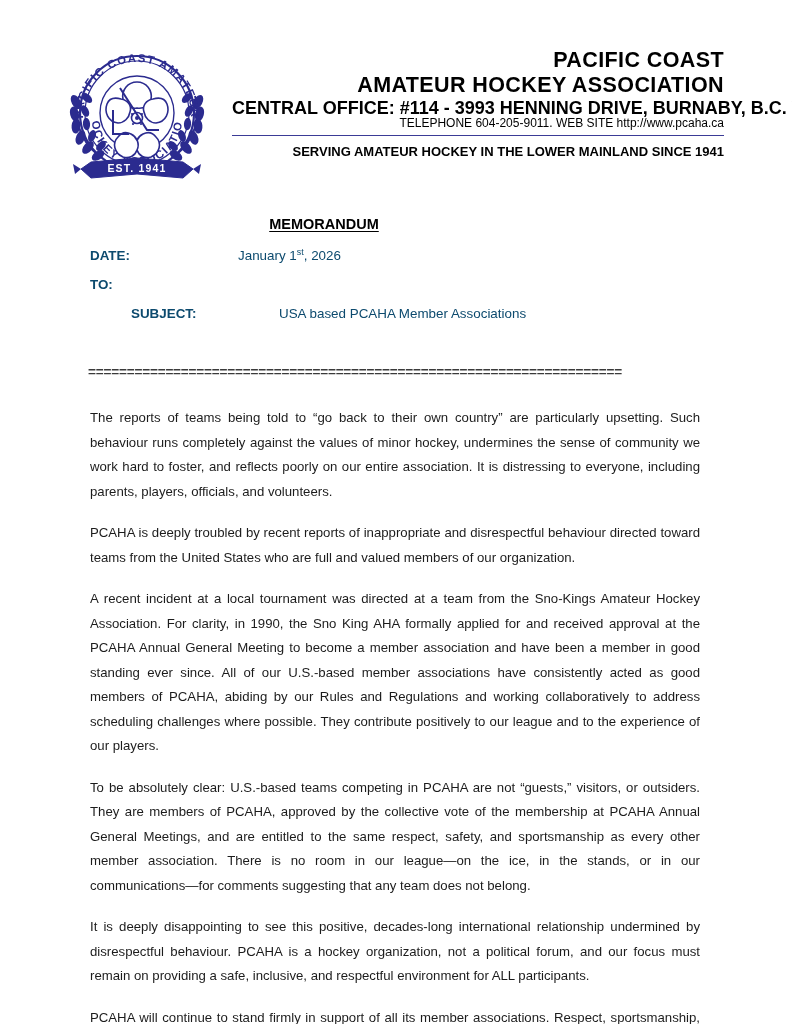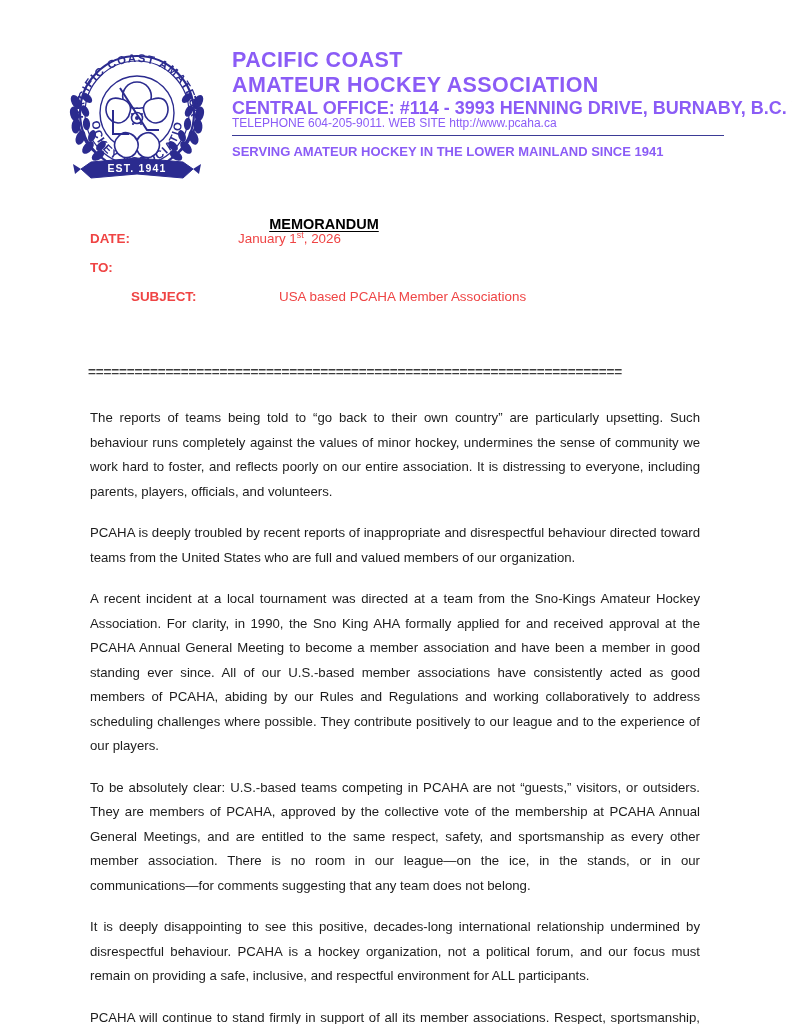--- a/index.html
+++ b/index.html
@@ -31,22 +31,22 @@
     top: 38px;
     width: 148px;
     height: 150px;
   }
 
   .header-text {
     position: absolute;
     left: 232px;
     top: 48px;
     width: 492px;
-    text-align: left;
-    color: #8b5cf6;
+    text-align: right;
+    color: #000000;
   }
   .org-name-1,
   .org-name-2 {
     font-size: 21.5px;
     font-weight: bold;
     letter-spacing: 0.4px;
     line-height: 25px;
     white-space: nowrap;
   }
   .org-address {
@@ -87,24 +87,24 @@
   }
   .memo-title span {
     text-decoration: underline;
     text-underline-offset: 2px;
   }
 
   
   .memo-fields {
     position: absolute;
     left: 90px;
-    top: 230px;
+    top: 247px;
     width: 612px;
     font-size: 13.4px;
-    color: #ef4444;
+    color: #0c4a6e;
   }
   .memo-row {
     display: flex;
     align-items: flex-start;
     margin-bottom: 12px;
   }
   .memo-row:last-child { margin-bottom: 0; margin-left: 41px; }
   .memo-label {
     width: 148px;
     flex: 0 0 148px;

